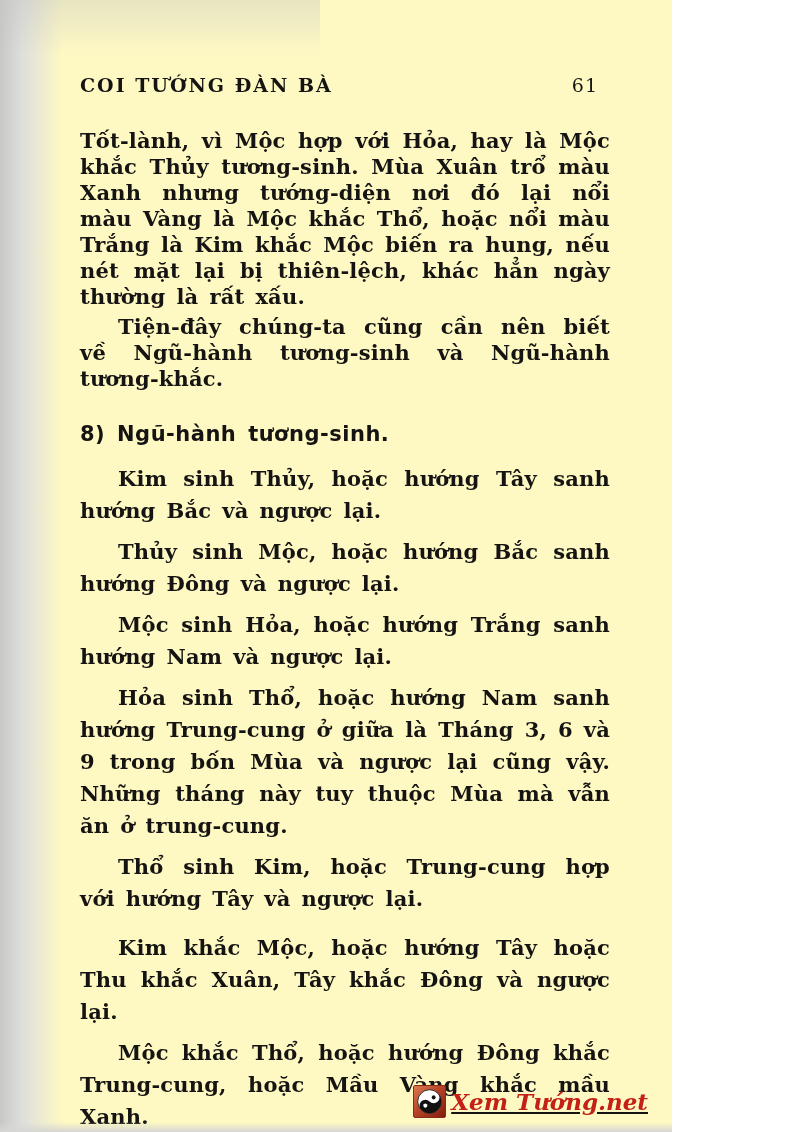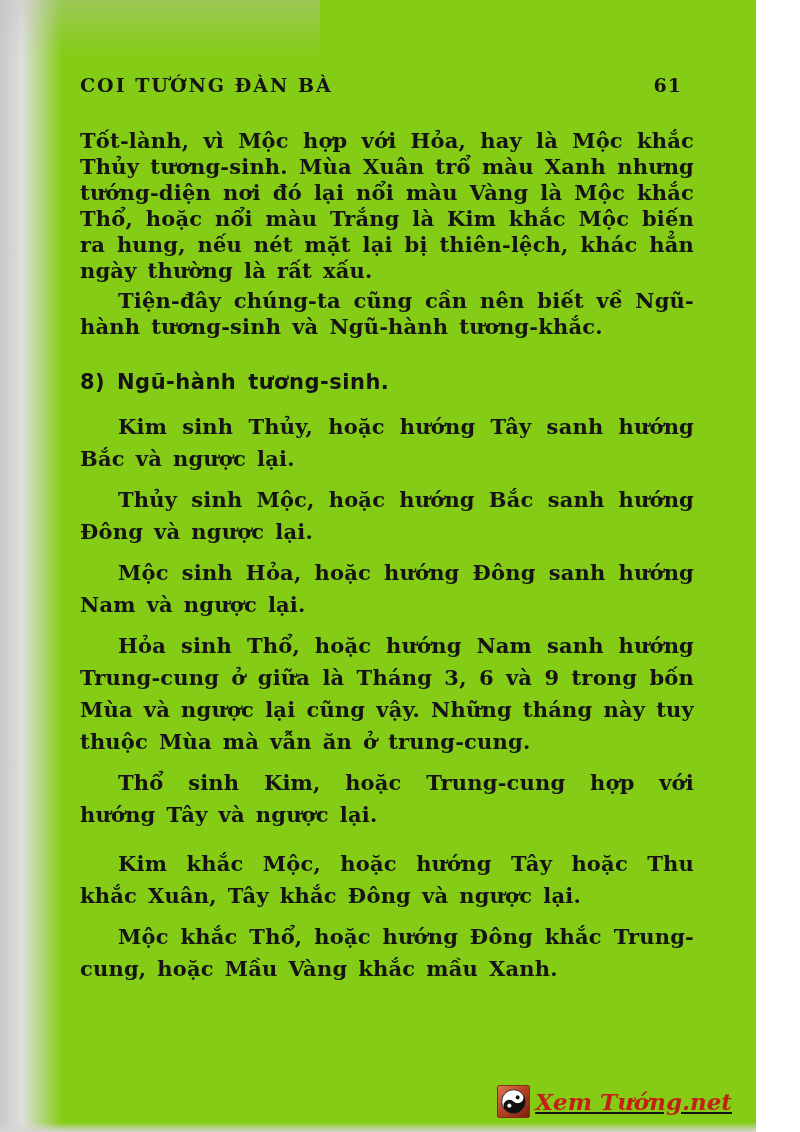--- a/index.html
+++ b/index.html
@@ -1,21 +1,21 @@
 <!DOCTYPE html>
 <html lang="vi"><head>
 <meta charset="utf-8">
 <style>
   html,body { margin:0; padding:0; }
   body { background:#ffffff; }
 
   .scan-page {
     position:relative;
-    width:756px; height:1132px;
-    background:#84cc16;
+    width:672px; height:1132px;
+    background:#fef9c3;
     overflow:hidden;
     font-family:"DejaVu Serif", serif;
     color:#151413;
   }
 
   
   .scan-edge-left {
     position:absolute; left:0; top:0; bottom:0; width:62px;
     background:linear-gradient(90deg, #c8c8c6 0%, #dededc 35%, rgba(251,251,249,0) 100%);
     pointer-events:none;
@@ -37,21 +37,21 @@
   }
 
   .page-header {
     display:flex; justify-content:space-between; align-items:baseline;
     padding-right:12px;
   }
   .page-title {
     font-weight:bold; font-size:19px; letter-spacing:2px;
   }
   .page-number {
-    font-weight:bold; font-size:19px; letter-spacing:1px;
+    font-weight:normal; font-size:19px; letter-spacing:1px;
   }
 
   .doc-body p {
     margin:0; padding:0;
     font-size:21px; font-weight:bold;
     text-align:justify;
     word-spacing:3.5px;
     letter-spacing:0.2px;
   }
   .lead   { line-height:26px; }
@@ -109,21 +109,21 @@
     </div>
 
     <div class="doc-body">
       <p class="lead mt-p1">Tốt-lành, vì Mộc hợp với Hỏa, hay là Mộc khắc Thủy tương-sinh. Mùa Xuân trổ màu Xanh nhưng tướng-diện nơi đó lại nổi màu Vàng là Mộc khắc Thổ, hoặc nổi màu Trắng là Kim khắc Mộc biến ra hung, nếu nét mặt lại bị thiên-lệch, khác hẳn ngày thường là rất xấu.</p>
       <p class="lead indent mt-p2">Tiện-đây chúng-ta cũng cần nên biết về Ngũ-hành tương-sinh và Ngũ-hành tương-khắc.</p>
 
       <h3 class="mt-h1">8) Ngũ-hành tương-sinh.</h3>
 
       <p class="body-p indent mt-first">Kim sinh Thủy, hoặc hướng Tây sanh hướng Bắc và ngược lại.</p>
       <p class="body-p indent mt-next">Thủy sinh Mộc, hoặc hướng Bắc sanh hướng Đông và ngược lại.</p>
-      <p class="body-p indent mt-next">Mộc sinh Hỏa, hoặc hướng Đông sanh hướng Nam và ngược lại.</p>
+      <p class="body-p indent mt-next">Mộc sinh Hỏa, hoặc hướng Trắng sanh hướng Nam và ngược lại.</p>
       <p class="body-p indent mt-next">Hỏa sinh Thổ, hoặc hướng Nam sanh hướng Trung-cung ở giữa là Tháng 3, 6 và 9 trong bốn Mùa và ngược lại cũng vậy. Những tháng này tuy thuộc Mùa mà vẫn ăn ở trung-cung.</p>
       <p class="body-p indent mt-next">Thổ sinh Kim, hoặc Trung-cung hợp với hướng Tây và ngược lại.</p>
 
 
       <p class="body-p indent mt-first">Kim khắc Mộc, hoặc hướng Tây hoặc Thu khắc Xuân, Tây khắc Đông và ngược lại.</p>
       <p class="body-p indent mt-next">Mộc khắc Thổ, hoặc hướng Đông khắc Trung-cung, hoặc Mầu Vàng khắc mầu Xanh.</p>
     </div>
 
   </div>
 

